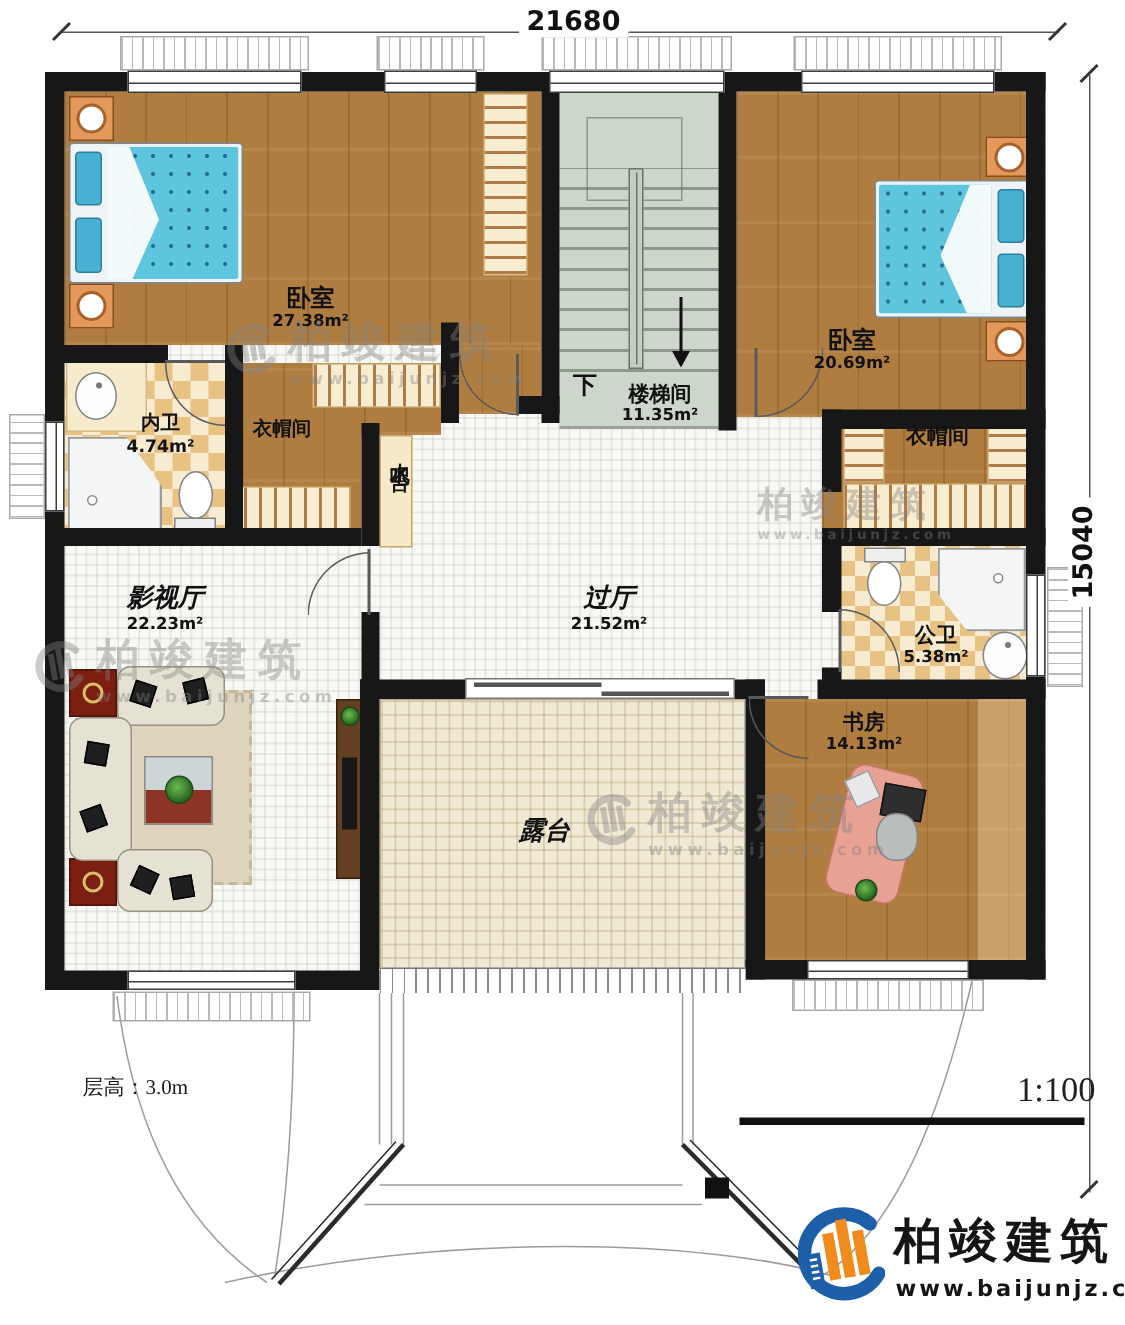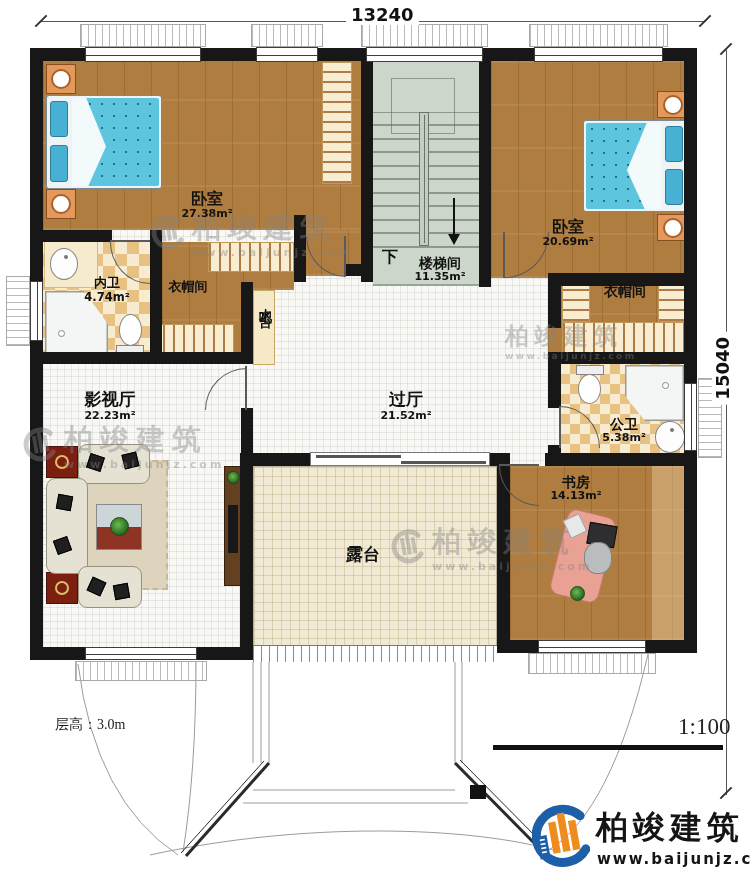--- a/index.html
+++ b/index.html
@@ -70,21 +70,21 @@
   .wbar{background:#f6e9c8;border:1px solid #c8a868;z-index:4;}
   
   .steps{background-image:repeating-linear-gradient(0deg,rgba(88,104,86,.55) 0 2px,transparent 2px 13.5px);z-index:3;}
   .srail{background:#c3cfc2;border:1px solid #69756a;z-index:4;}
   .srail::after{content:"";position:absolute;top:2px;bottom:2px;left:50%;width:1px;background:#69756a;}
   .landing{border:1px solid #8b988a;z-index:3;}
   .sarrow-stem{background:#111;z-index:4;}
   .sarrow-head{width:0;height:0;border-left:6px solid transparent;border-right:6px solid transparent;border-top:11px solid #111;z-index:4;}
   
   .rlabel{transform:translateX(-50%);text-align:center;color:#111;font-weight:bold;white-space:nowrap;z-index:8;line-height:1.15;}
-  .rname{font-size:16px;} .rname.s{font-size:14px;} .rname.xs{font-size:13px;} .rname.l{font-size:17px;}
+  .rname{font-size:16px;} .rname.s{font-size:14px;} .rname.xs{font-size:13px;} .rname.l{font-size:17px;font-style:italic;}
   .rarea{font-size:11px;}
   .vert{writing-mode:vertical-rl;letter-spacing:3px;font-size:13px;font-weight:bold;color:#111;z-index:8;}
   .dirlab{font-size:16px;font-weight:bold;color:#111;z-index:8;}
   .dim-line{background:#555;z-index:10;}
   .dim-text{font-weight:bold;color:#111;font-size:18px;background:#fff;padding:0 5px;z-index:10;}
   .tick{width:16px;height:2px;background:#333;transform:rotate(-45deg);z-index:10;}
   .note{font-family:"Liberation Serif","DejaVu Serif",serif;font-size:14px;color:#1a1a1a;z-index:10;white-space:nowrap;}
   .title-cn{font-family:"Liberation Serif","DejaVu Serif",serif;font-size:31px;color:#222;letter-spacing:4px;z-index:10;white-space:nowrap;}
   .title-scale{font-family:"Liberation Serif","DejaVu Serif",serif;font-size:23px;color:#222;z-index:10;}
   .title-rule{background:#111;z-index:10;}
@@ -280,21 +280,21 @@
     <div class="rname l">露台</div>
   </div>
   <div class="abs rlabel" style="left:576px;top:474px;">
     <div class="rname s">书房</div>
     <div class="rarea">14.13m²</div>
   </div>
 
   <div class="abs dim-line" style="left:40px;top:21px;width:666px;height:1px;"></div>
   <div class="abs tick" style="left:33px;top:20px;"></div>
   <div class="abs tick" style="left:697px;top:20px;"></div>
-  <div class="abs dim-text" style="left:346px;top:4px;">13240</div>
+  <div class="abs dim-text" style="left:346px;top:4px;">21680</div>
   <div class="abs dim-line" style="left:726px;top:50px;width:1px;height:745px;"></div>
   <div class="abs tick" style="left:718px;top:48px;"></div>
   <div class="abs tick" style="left:718px;top:792px;"></div>
   <div class="abs dim-text" style="left:712px;top:332px;writing-mode:vertical-rl;transform:rotate(180deg);padding:5px 0;">15040</div>
 
   <svg class="abs" style="left:0;top:640px;z-index:1;" width="750" height="243" viewBox="0 0 750 243">
     <g fill="none" stroke="#9b9b9b" stroke-width="1">
       <path d="M253 22 V123"></path>
         <path d="M261 22 V123"></path>
         <path d="M269 22 V123"></path>

